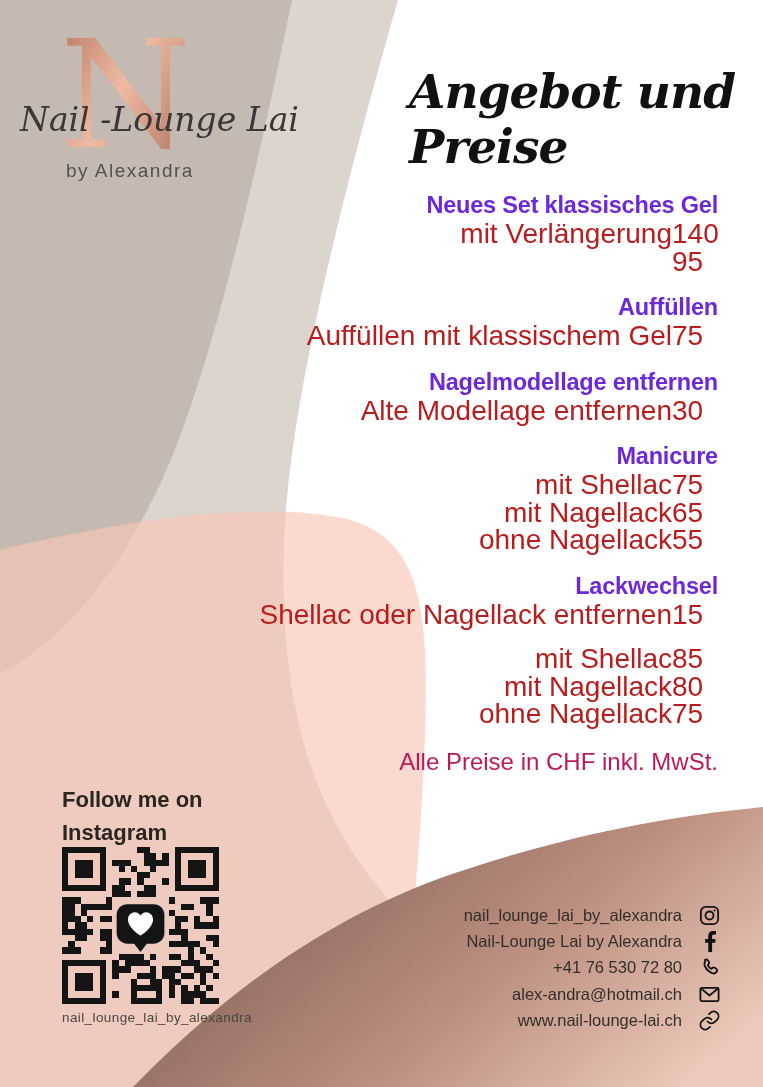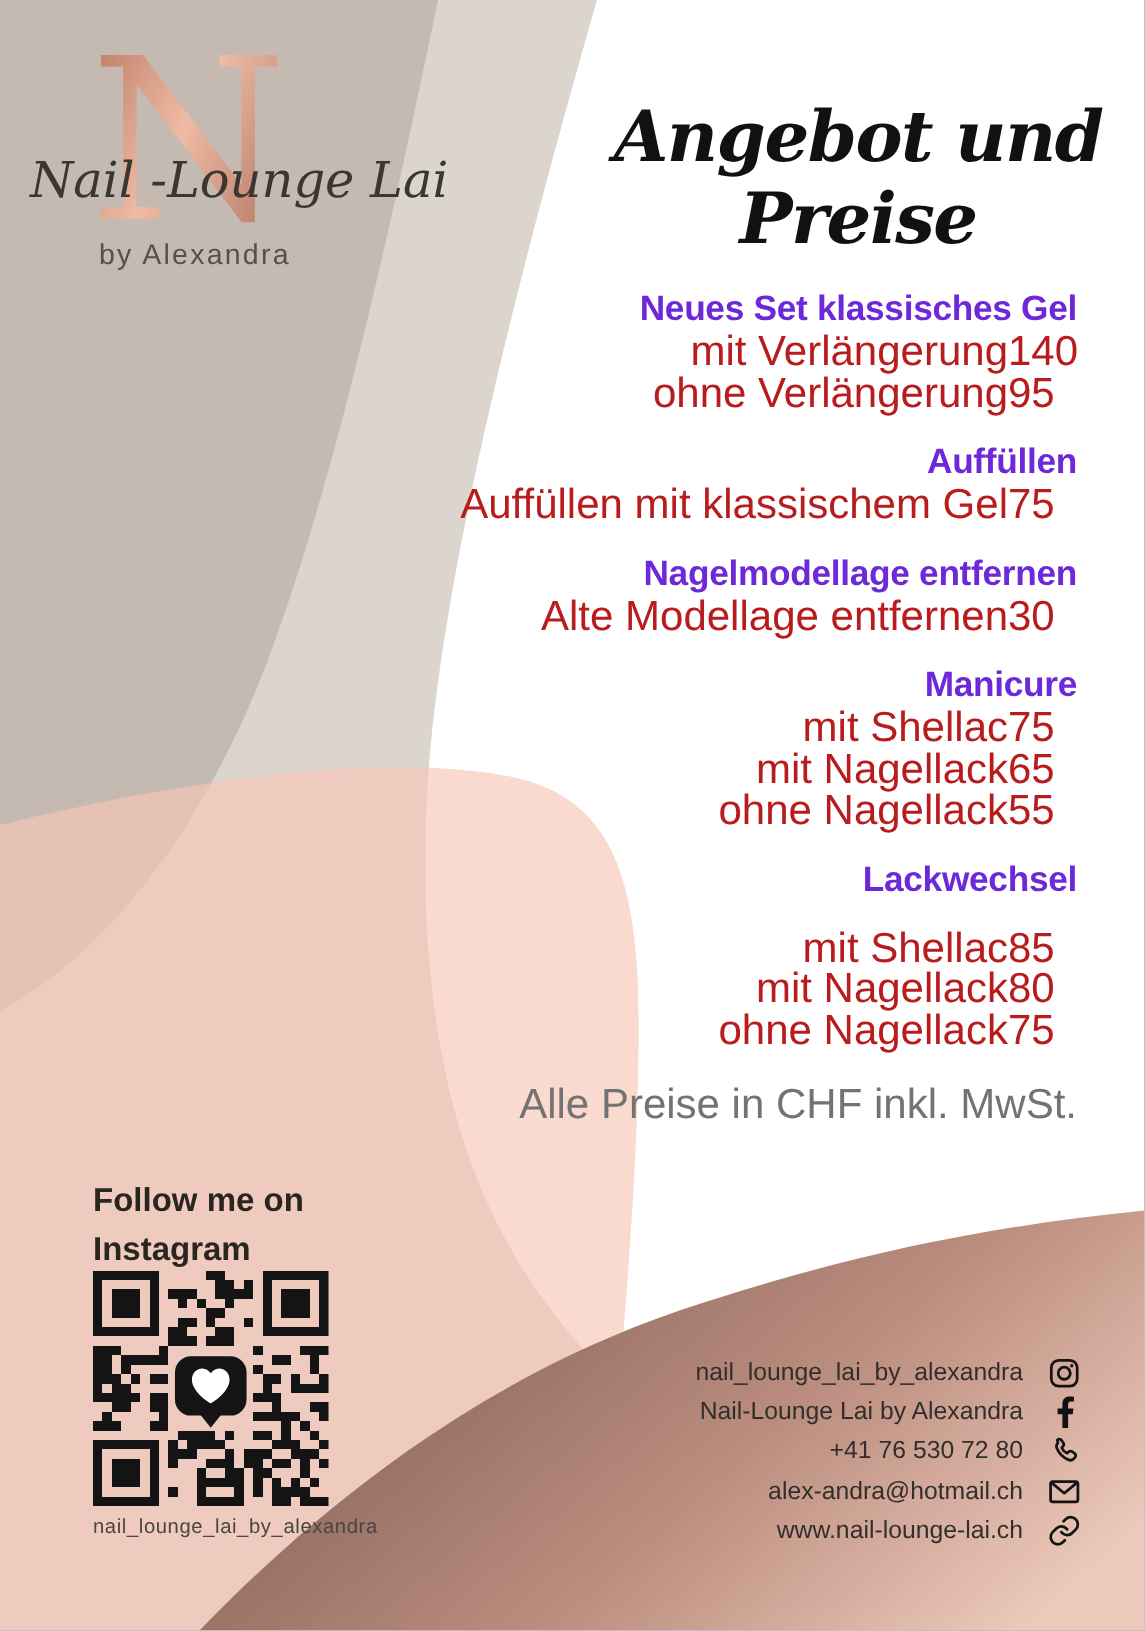--- a/index.html
+++ b/index.html
@@ -21,34 +21,34 @@
     left:20px;top:100px;width:210px;text-align:left;
     font-family:"DejaVu Serif", serif;font-style:italic;font-size:33px;color:#3a3633;
     white-space:nowrap;
   }
   .logo-byline{
     left:66px;top:160px;font-size:19px;color:#55514e;letter-spacing:1.5px;
   }
 
   
   .title{
-    right:28px;top:64px;text-align:center;
+    right:28px;top:64px;text-align:left;
     font-family:"DejaVu Serif", serif;font-style:italic;font-weight:600;
     font-size:47px;line-height:55px;color:#111111;letter-spacing:-1px;
   }
 
   
   .prices{right:45px;top:190px;text-align:right;color:#3c3c3c;}
   .section{margin-bottom:17px;}
   .heading{
     font-size:23.5px;font-weight:700;color:#6d28d9;line-height:30px;letter-spacing:-0.2px;
   }
   .item{display:flex;justify-content:flex-end;font-size:28px;line-height:27.5px;color:#b91c1c;}
   .item .price{width:46px;text-align:left;}
-  .footnote{font-size:28px;color:#737373;margin-top:20px;}
+  .footnote{font-size:24px;color:#be185d;margin-top:20px;}
 
   
   .follow{left:62px;top:783px;font-size:22px;font-weight:700;color:#29251f;line-height:33px;}
   .qr{left:62px;top:847px;width:157px;height:157px;}
   .qr svg{display:block;width:100%;height:100%;}
   .qr-caption{left:62px;top:1010px;font-size:13.5px;color:#4a4643;letter-spacing:0.4px;}
 
   
   .contact{right:42px;top:902px;}
   .c-row{display:flex;align-items:center;justify-content:flex-end;height:26.3px;}
@@ -87,21 +87,20 @@
 
   <div class="layer prices">
 
     <div class="section">
       <div class="heading">Neues Set klassisches Gel</div>
       <div class="item">
         <span>mit Verlängerung</span>
         <span class="price">140</span>
       </div>
       <div class="item">
-        <span>ohne Verlängerung</span>
         <span class="price">95</span>
       </div>
     </div>
 
     <div class="section">
       <div class="heading">Auffüllen</div>
       <div class="item">
         <span>Auffüllen mit klassischem Gel</span>
         <span class="price">75</span>
       </div>
@@ -126,20 +125,24 @@
         <span class="price">65</span>
       </div>
       <div class="item">
         <span>ohne Nagellack</span>
         <span class="price">55</span>
       </div>
     </div>
 
     <div class="section">
       <div class="heading">Lackwechsel</div>
+      <div class="item">
+        <span>Shellac oder Nagellack entfernen</span>
+        <span class="price">15</span>
+      </div>
     </div>
 
     <div class="section">
       <div class="item">
         <span>mit Shellac</span>
         <span class="price">85</span>
       </div>
       <div class="item">
         <span>mit Nagellack</span>
         <span class="price">80</span>

